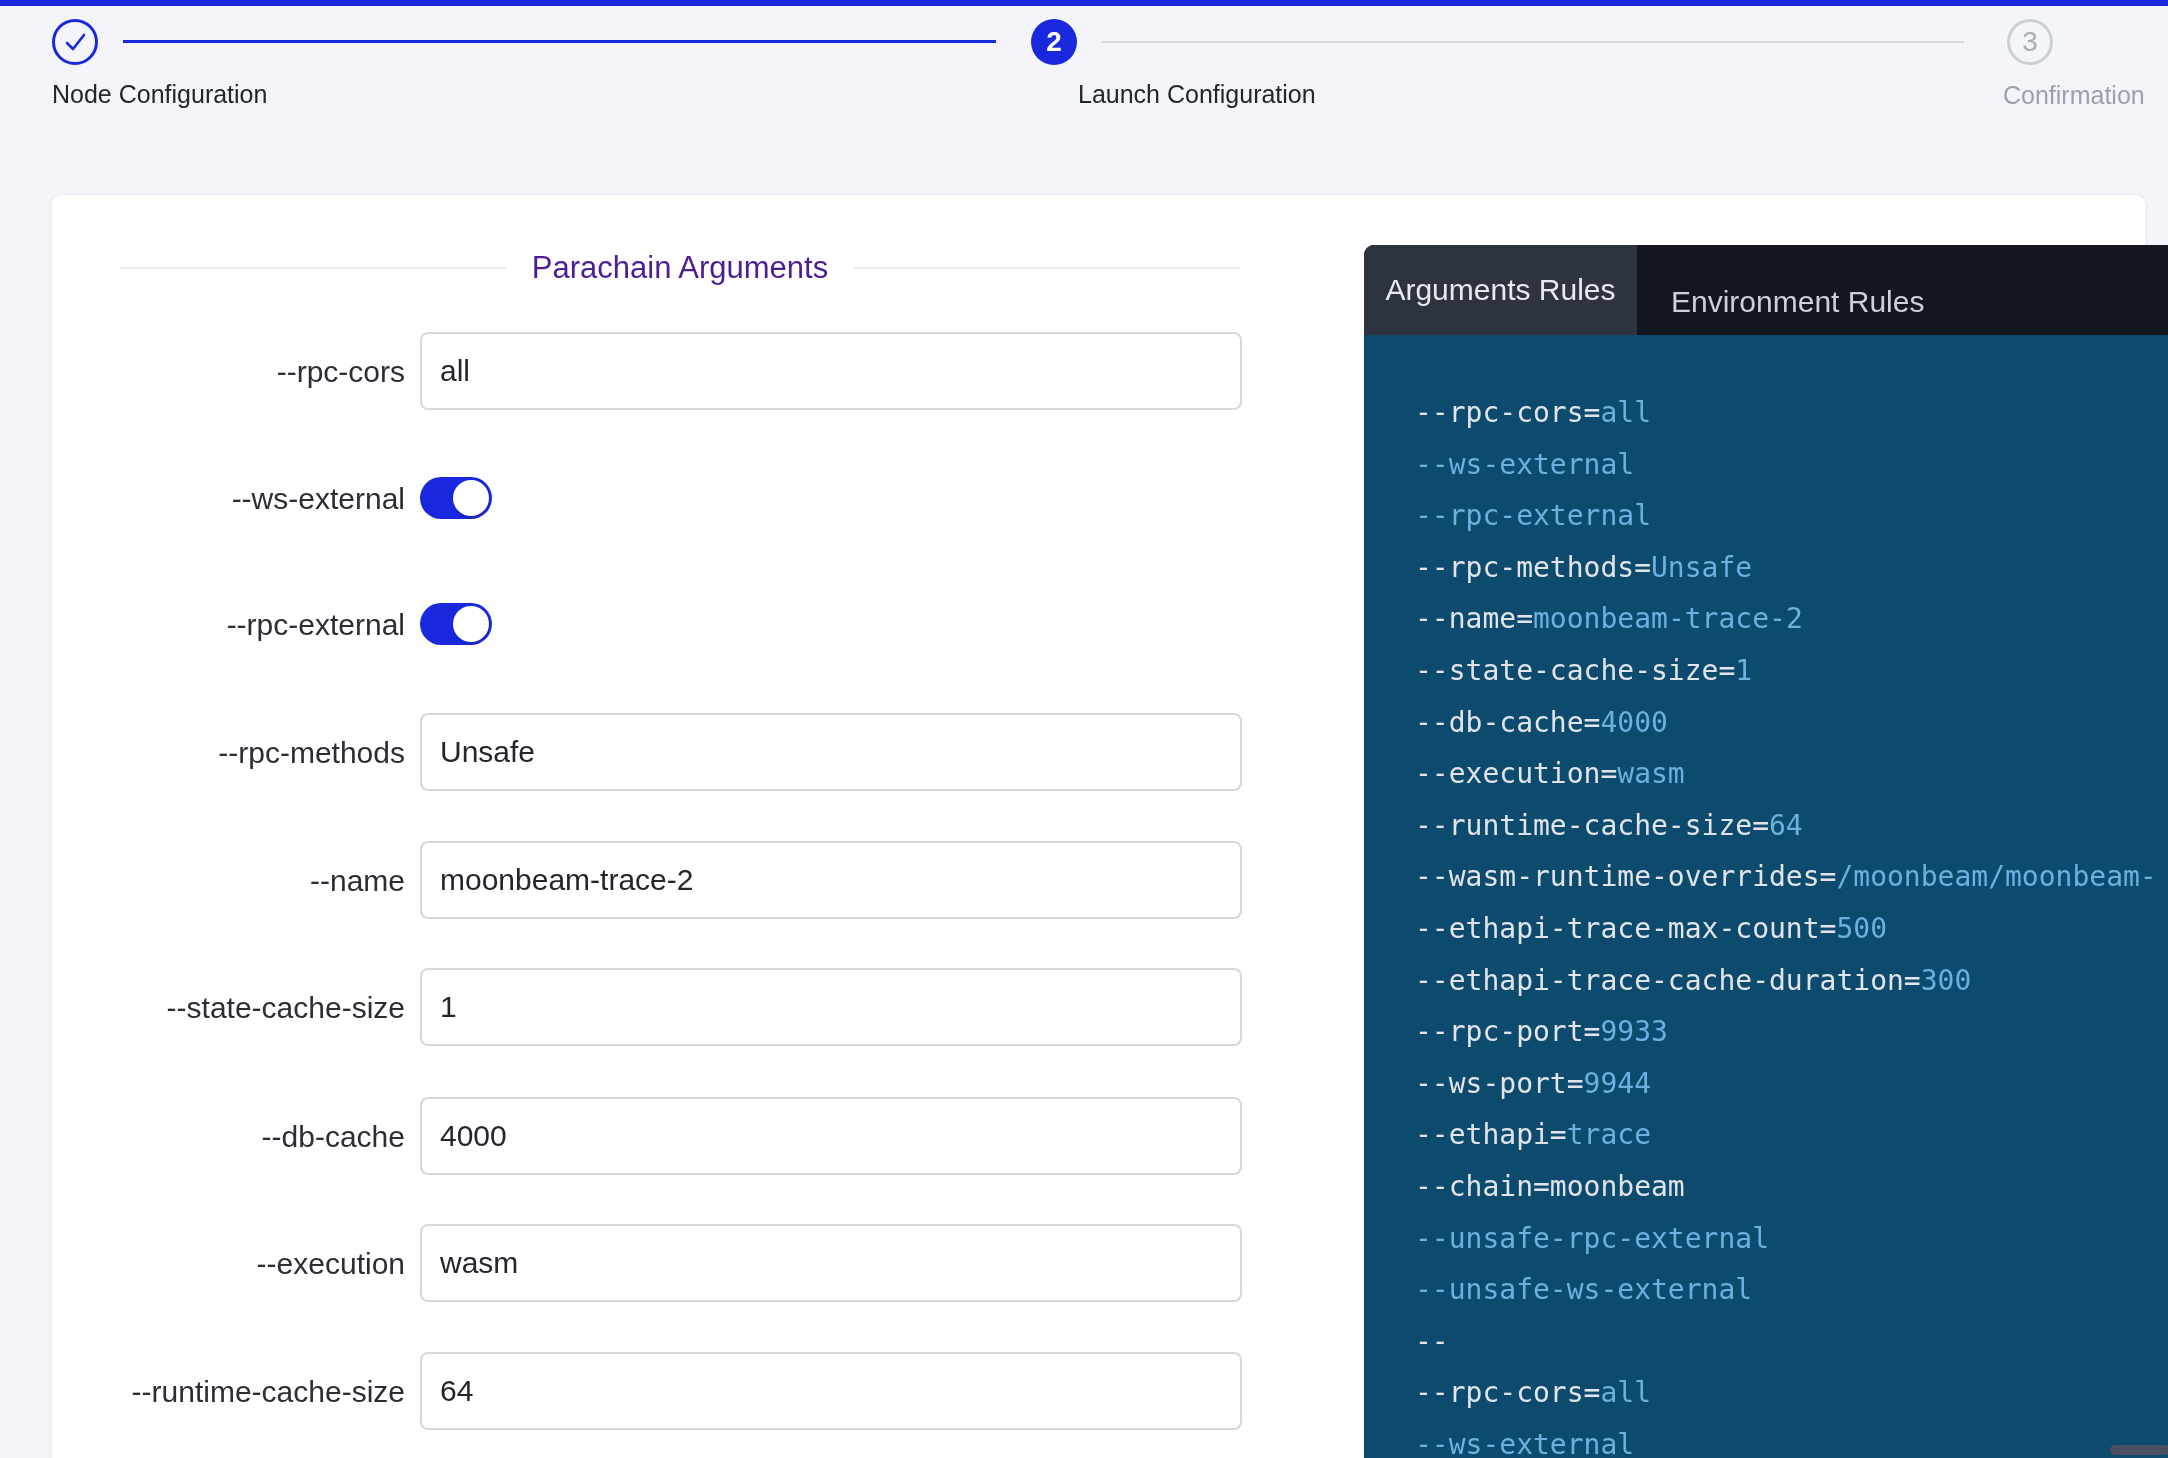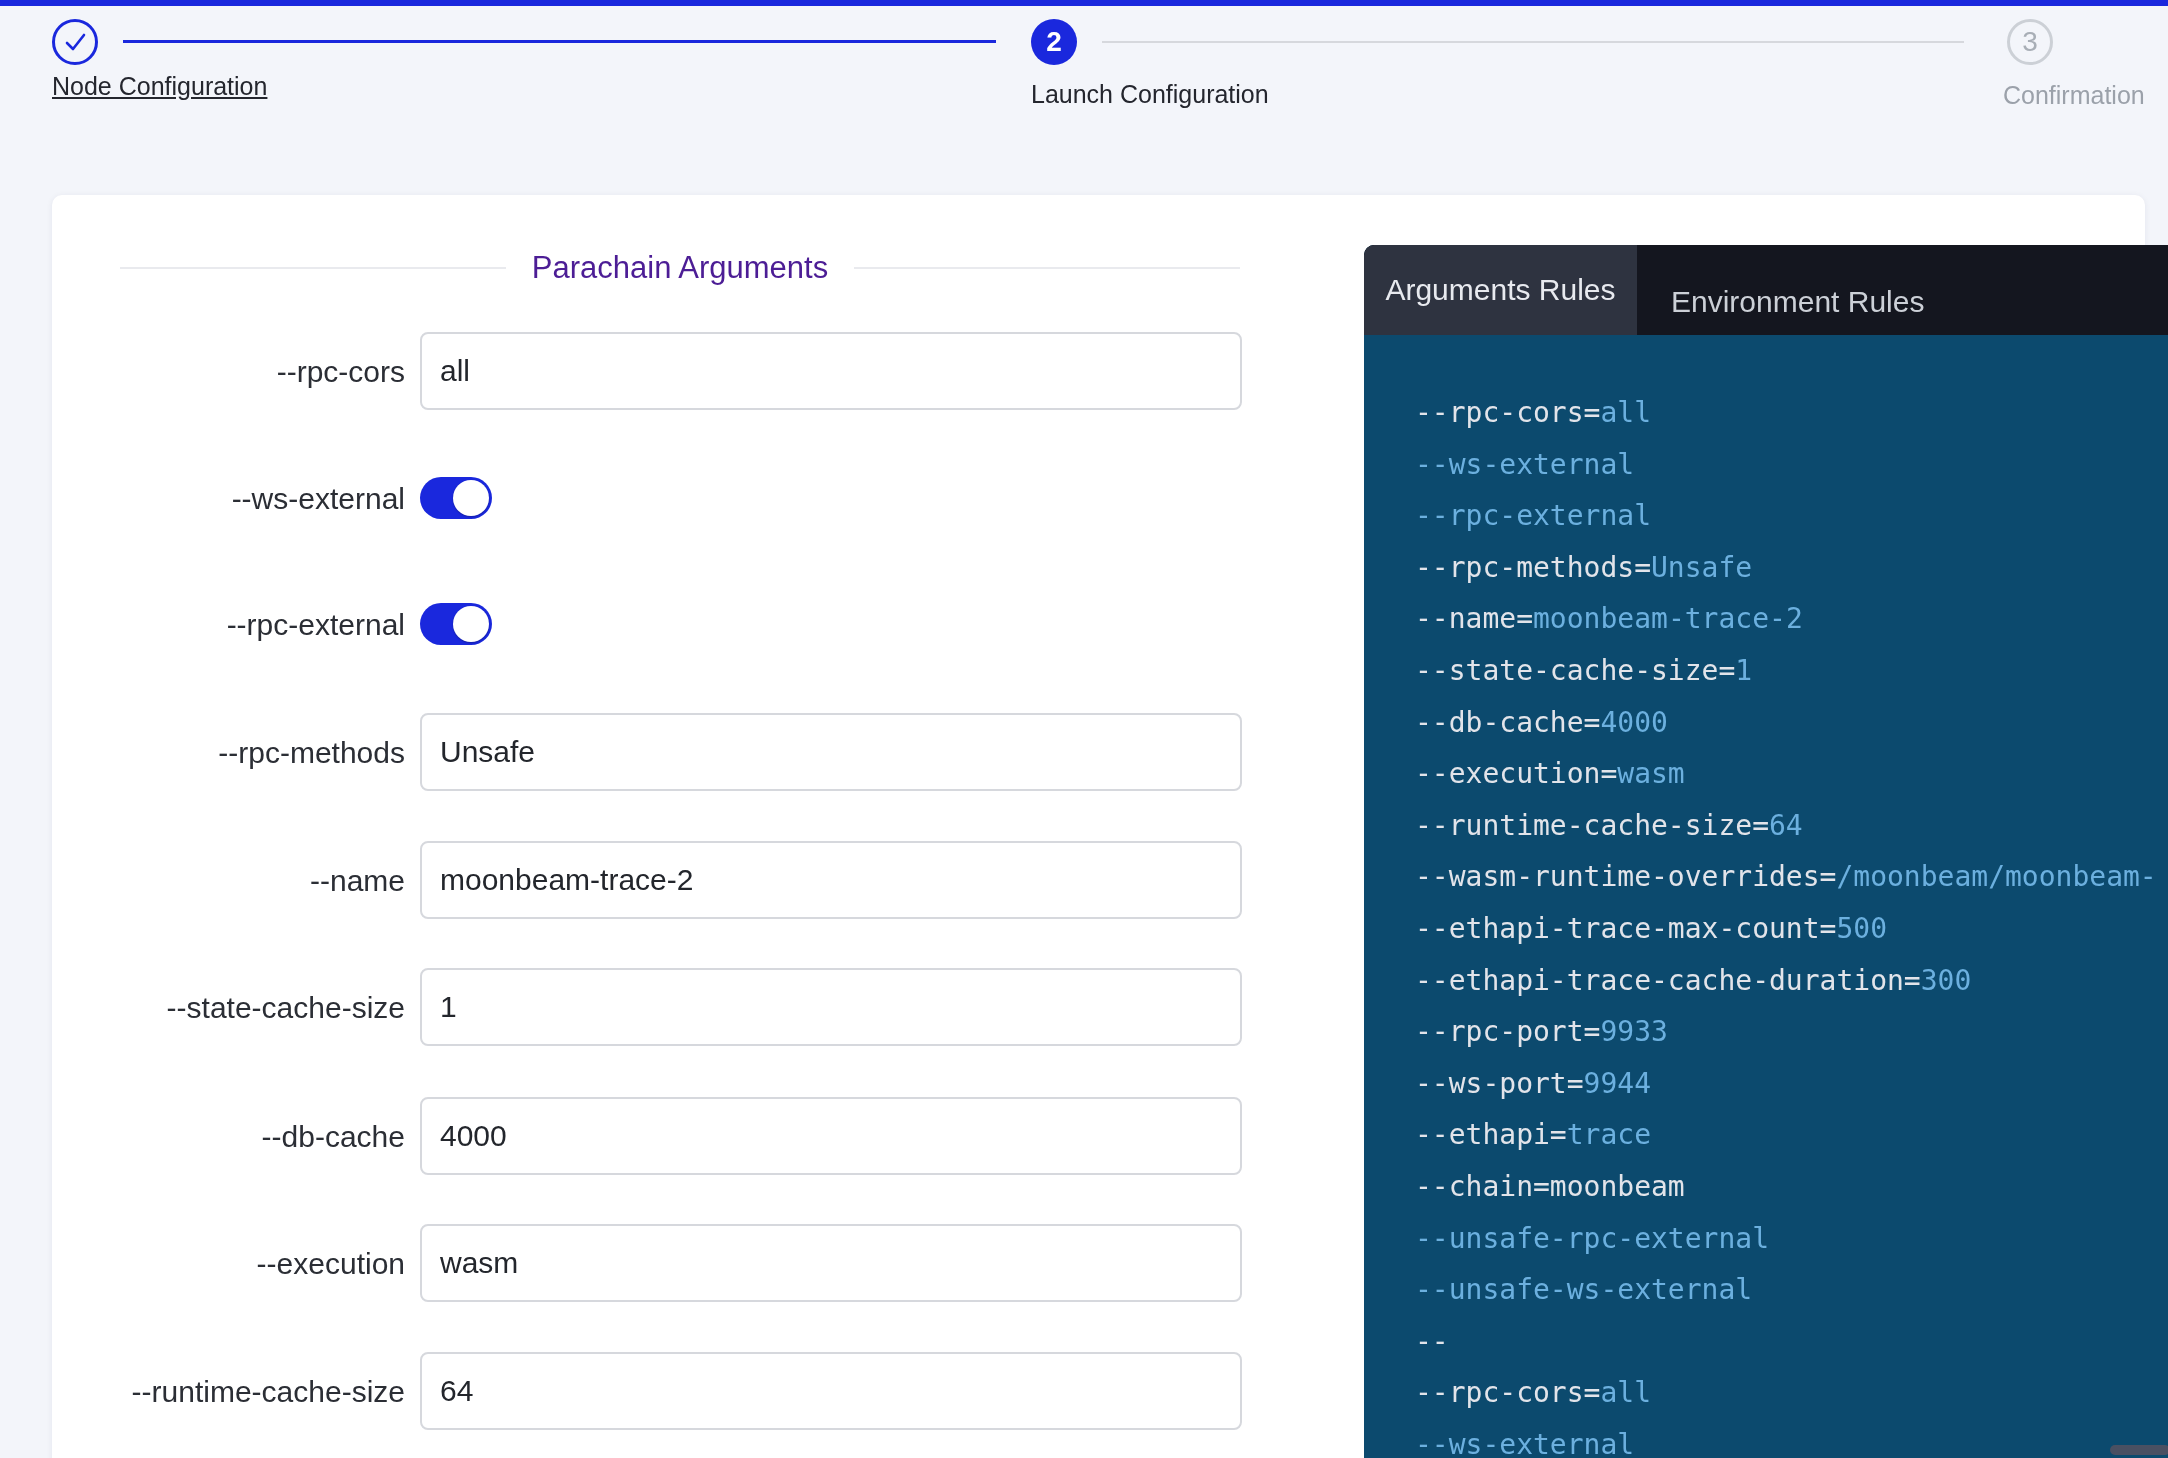--- a/index.html
+++ b/index.html
@@ -69,28 +69,28 @@
 <div class="top-bar"></div>
 
 <div>
   <div class="step-circle complete" style="left:52px;top:19px;">
     <span style="display:flex;">
       <svg width="40" height="40" viewBox="0 0 40 40">
         <path d="M12 21 L18 27 L29 13" fill="none" stroke="#1a28dd" stroke-width="2.6" stroke-linecap="round" stroke-linejoin="round"></path>
       </svg>
     </span>
   </div>
-  <div class="step-label" style="left:52px;top:72px;text-decoration:underline;">Node Configuration</div>
+  <div class="step-label" style="left:52px;top:80px;">Node Configuration</div>
 
   <div class="connector done" style="left:123px;width:873px;"></div>
 
   <div class="step-circle active" style="left:1031px;top:19px;">
     <span>2</span>
   </div>
-  <div class="step-label" style="left:1031px;top:80px;">Launch Configuration</div>
+  <div class="step-label" style="left:1078px;top:80px;">Launch Configuration</div>
 
   <div class="connector todo" style="left:1102px;width:862px;"></div>
 
   <div class="step-circle upcoming" style="left:2007px;top:19px;">
     <span>3</span>
   </div>
   <div class="step-label upcoming" style="left:2003px;top:81px;">Confirmation</div>
 </div>
 
 <div class="card"></div>

